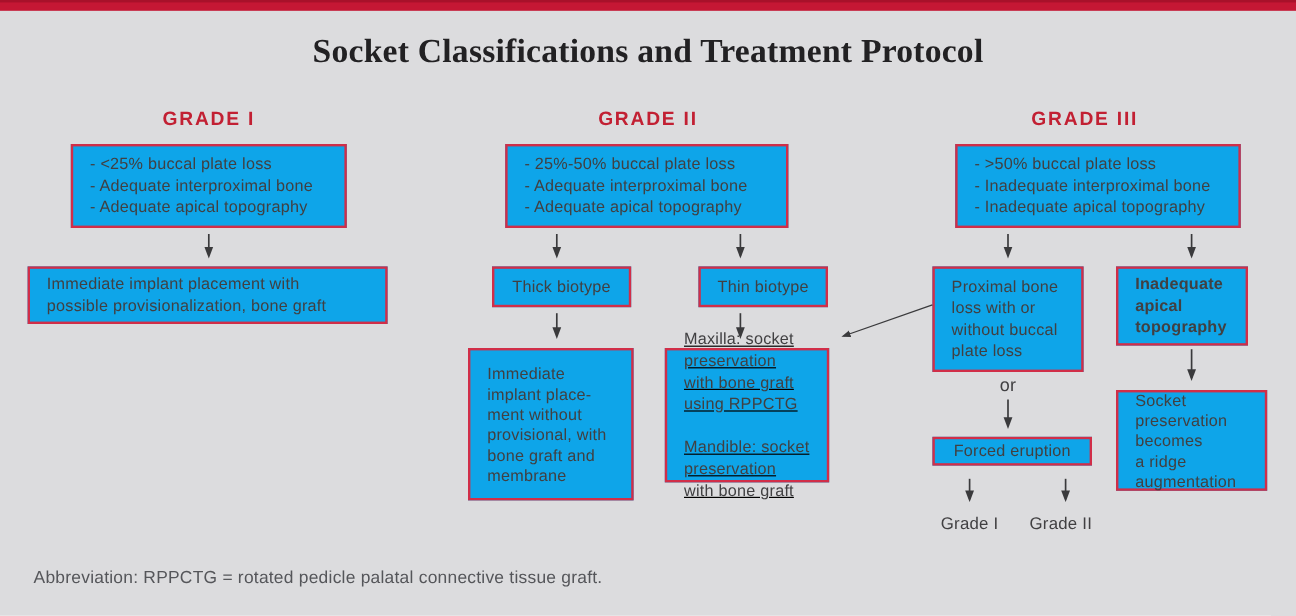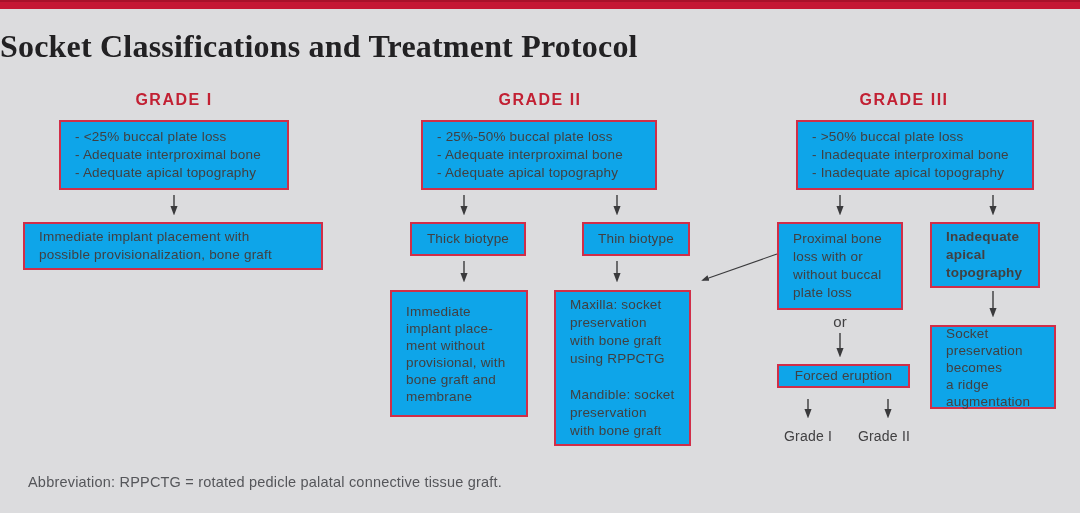--- a/index.html
+++ b/index.html
@@ -16,24 +16,24 @@
     left: 0; top: 0;
     width: 100%; height: 9px;
     background: #c51734;
     border-top: 2px solid #a8112a;
     box-sizing: border-box;
   }
   .fig-title {
     position: absolute;
     left: 0; top: 28px;
     width: 100%;
-    text-align: left;
+    text-align: center;
     font-family: "Liberation Serif", "DejaVu Serif", serif;
     font-weight: bold;
-    font-size: 32px;
+    font-size: 28px;
     color: #222123;
     letter-spacing: 0.2px;
   }
   .col-header {
     position: absolute;
     top: 91px;
     transform: translateX(-50%);
     font-size: 16px;
     font-weight: bold;
     letter-spacing: 1.5px;
@@ -116,21 +116,21 @@
     <div class="txt">Thin biotype</div>
   </div>
   <div class="box tight" style="left:390px; top:290px; width:138px; height:127px;">
     <div class="txt">Immediate
 implant place-
 ment without
 provisional, with
 bone graft and
 membrane</div>
   </div>
-  <div class="box" style="left:554px; top:290px; width:137px; height:156px;">
+  <div class="box" style="left:554px; top:290px; width:137px; height:112px;text-decoration:underline;">
     <div class="txt">Maxilla: socket
 preservation
 with bone graft
 using RPPCTG
 
 Mandible: socket
 preservation
 with bone graft</div>
   </div>
 

